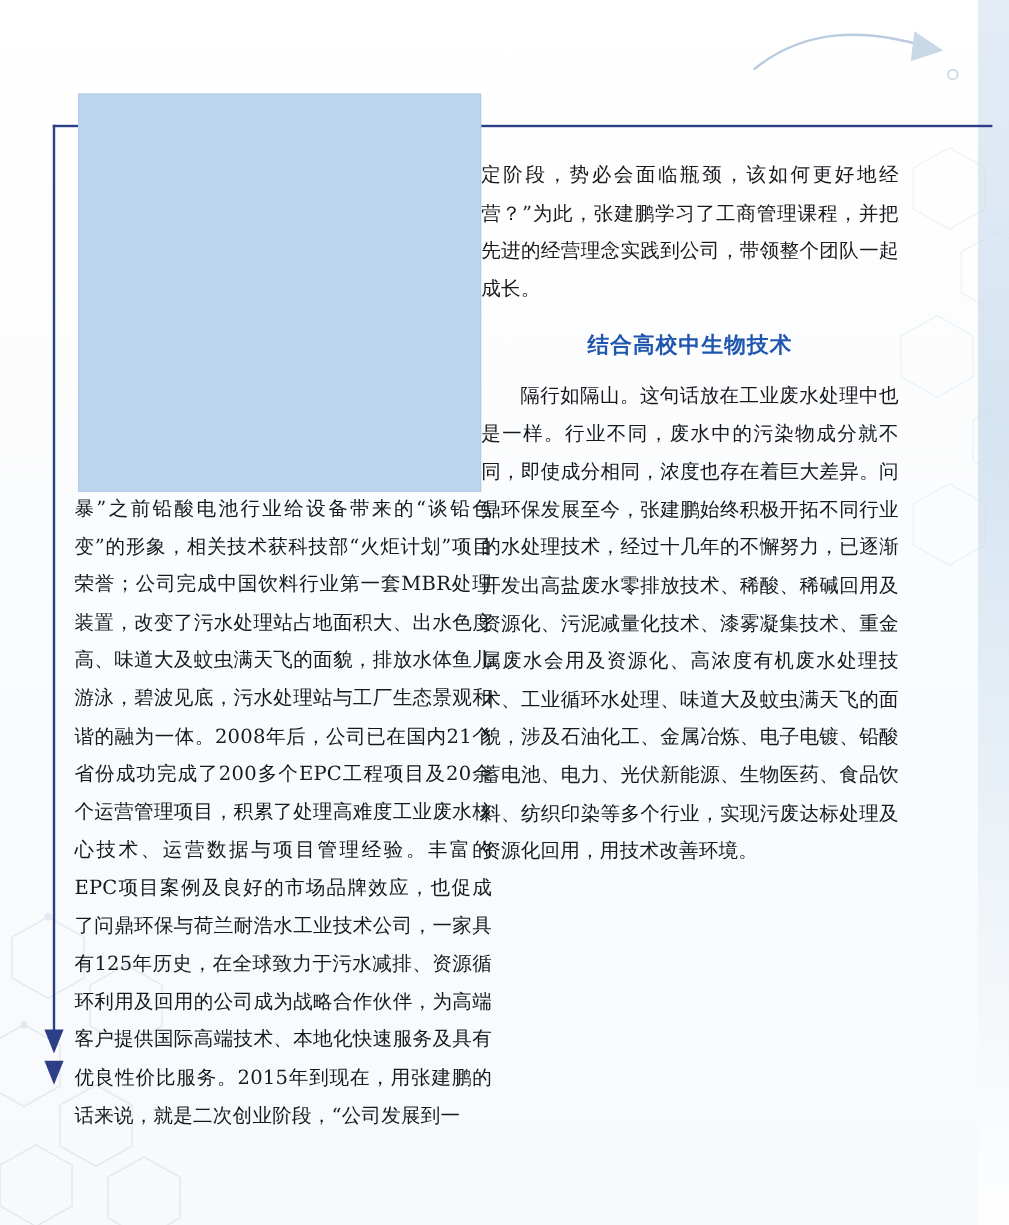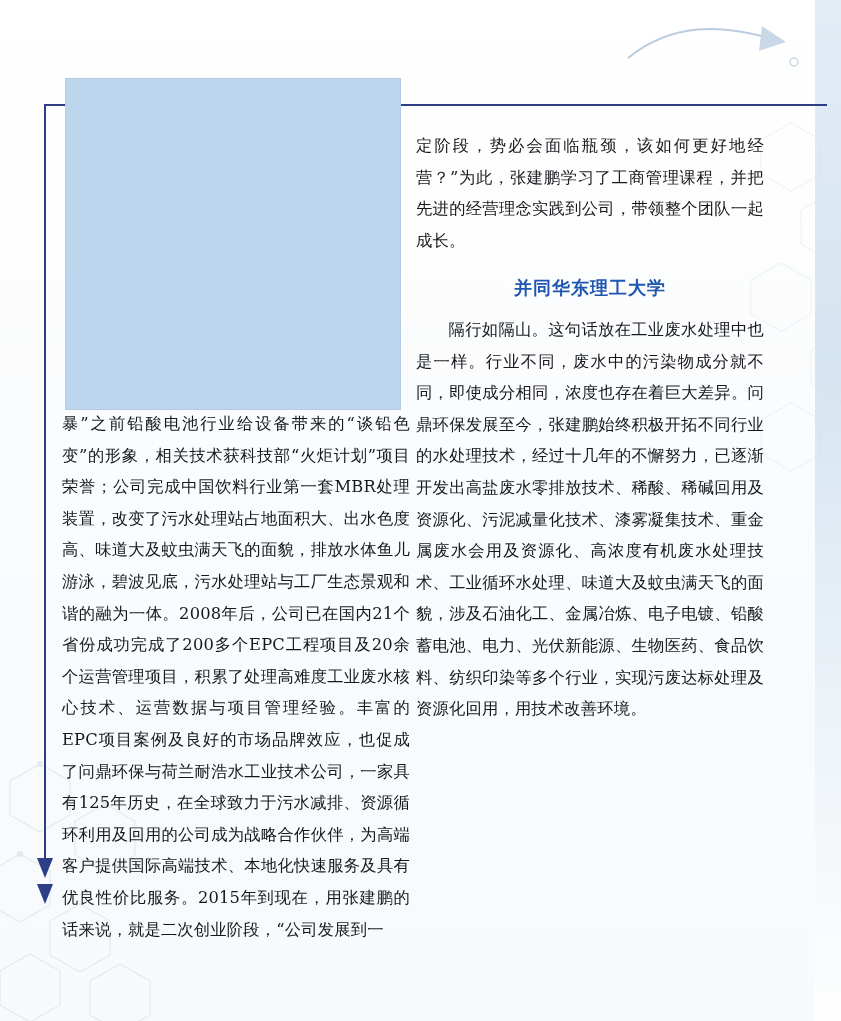--- a/index.html
+++ b/index.html
@@ -106,21 +106,21 @@
     text-align: justify;
     text-justify: inter-ideograph;
     letter-spacing: .2px;
   }
   .col-left {
     left: 62px;
     top: 408px;
     width: 348px;
   }
   .col-right {
-    left: 416px;
+    left: 401px;
     top: 130px;
     width: 348px;
   }
   .col p {
     margin: 0;
     text-indent: 2em;
   }
   .col p.noindent {
     text-indent: 0;
   }
@@ -180,15 +180,15 @@
 </svg>
 
 <div class="photo"></div>
 
 <div class="col col-left">
   <p class="noindent">暴”之前铅酸电池行业给设备带来的“谈铅色变”的形象，相关技术获科技部“火炬计划”项目荣誉；公司完成中国饮料行业第一套MBR处理装置，改变了污水处理站占地面积大、出水色度高、味道大及蚊虫满天飞的面貌，排放水体鱼儿游泳，碧波见底，污水处理站与工厂生态景观和谐的融为一体。2008年后，公司已在国内21个省份成功完成了200多个EPC工程项目及20余个运营管理项目，积累了处理高难度工业废水核心技术、运营数据与项目管理经验。丰富的EPC项目案例及良好的市场品牌效应，也促成了问鼎环保与荷兰耐浩水工业技术公司，一家具有125年历史，在全球致力于污水减排、资源循环利用及回用的公司成为战略合作伙伴，为高端客户提供国际高端技术、本地化快速服务及具有优良性价比服务。2015年到现在，用张建鹏的话来说，就是二次创业阶段，“公司发展到一</p>
 </div>
 
 <div class="col col-right">
   <p class="noindent">定阶段，势必会面临瓶颈，该如何更好地经营？”为此，张建鹏学习了工商管理课程，并把先进的经营理念实践到公司，带领整个团队一起成长。</p>
-  <h2 class="section-head">并同华东理工大学</h2>
+  <h2 class="section-head">结合高校中生物技术</h2>
   <p>隔行如隔山。这句话放在工业废水处理中也是一样。行业不同，废水中的污染物成分就不同，即使成分相同，浓度也存在着巨大差异。问鼎环保发展至今，张建鹏始终积极开拓不同行业的水处理技术，经过十几年的不懈努力，已逐渐开发出高盐废水零排放技术、稀酸、稀碱回用及资源化、污泥减量化技术、漆雾凝集技术、重金属废水会用及资源化、高浓度有机废水处理技术、工业循环水处理、味道大及蚊虫满天飞的面貌，涉及石油化工、金属冶炼、电子电镀、铅酸蓄电池、电力、光伏新能源、生物医药、食品饮料、纺织印染等多个行业，实现污废达标处理及资源化回用，用技术改善环境。</p>
 </div>
 
 </body></html>

